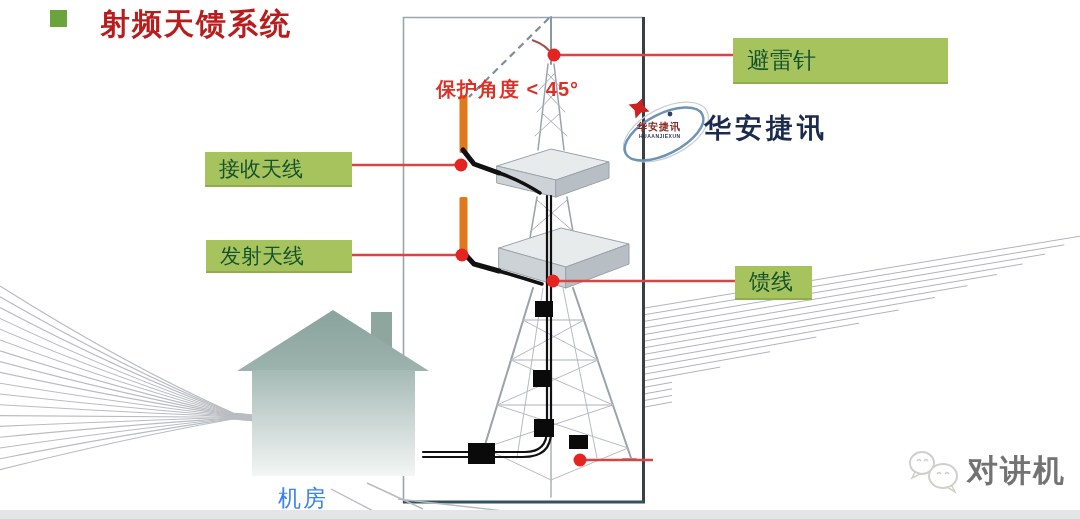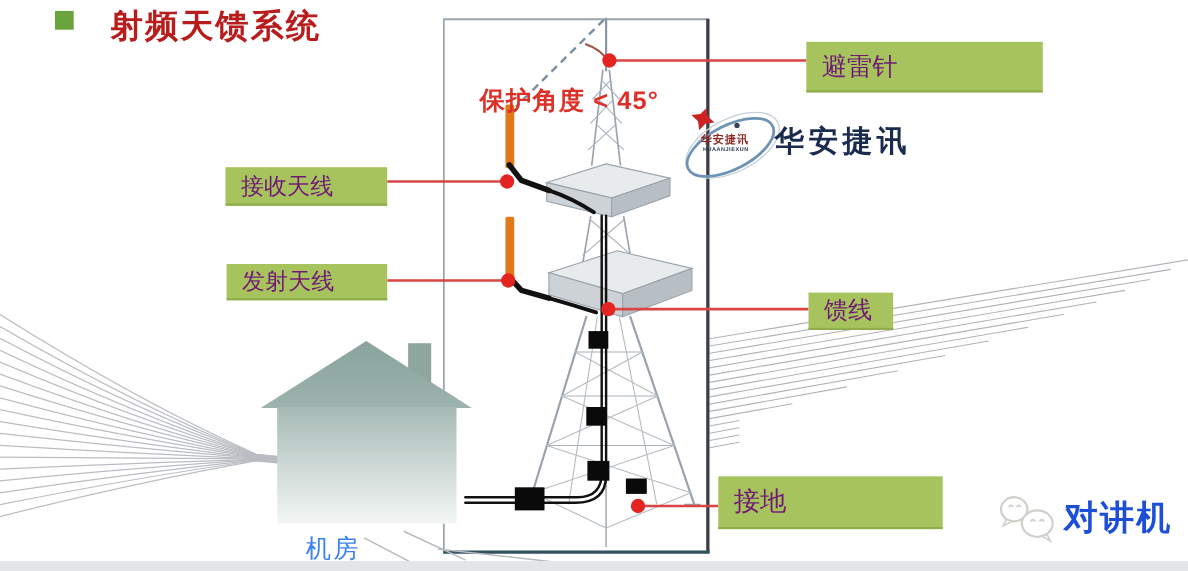--- a/index.html
+++ b/index.html
@@ -21,27 +21,27 @@
   .canvas{position:absolute;inset:0;}
   svg#art{position:absolute;left:0;top:0;width:1080px;height:519px;display:block;}
   .title-row{position:absolute;left:0;top:0;height:48px;}
   .bullet{position:absolute;left:50px;top:10px;width:17px;height:17px;background:var(--bullet-green);}
   .page-title{
     position:absolute;left:100px;top:4px;margin:0;
     font-size:30px;font-weight:700;color:#b91c1c;letter-spacing:2px;white-space:nowrap;
   }
   .note{
     position:absolute;left:436px;top:76px;
-    font-size:23px;font-weight:700;color:var(--note-red);letter-spacing:1px;white-space:nowrap;
+    font-size:20px;font-weight:700;color:var(--note-red);letter-spacing:1px;white-space:nowrap;
   }
   .lbl{
     position:absolute;box-sizing:border-box;
     background:var(--label-bg);
     border-bottom:2px solid var(--label-edge);
-    color:#701a75;font-size:23px;
+    color:#14532d;font-size:23px;
     display:flex;align-items:center;padding-left:14px;
     white-space:nowrap;
   }
   .lbl-lightning{left:733px;top:38px;width:215px;height:46px;}
   .lbl-receive{left:205px;top:152px;width:147px;height:35px;font-size:21px;}
   .lbl-transmit{left:206px;top:240px;width:146px;height:33px;font-size:21px;}
   .lbl-feeder{left:735px;top:266px;width:77px;height:34px;font-size:22px;}
   .lbl-ground{left:653px;top:433px;width:204px;height:48px;font-size:24px;}
   .logo-big{
     position:absolute;left:704px;top:110px;
@@ -56,21 +56,21 @@
     font-size:5px;font-weight:700;color:#2a3550;letter-spacing:.5px;white-space:nowrap;
   }
   .machine-room{
     position:absolute;left:278px;top:483px;
     font-size:23px;color:#3b82f6;letter-spacing:2px;white-space:nowrap;
   }
   .watermark{
     position:absolute;left:905px;top:448px;display:flex;align-items:center;gap:4px;
   }
   .watermark .wm-text{
-    font-size:31px;font-weight:700;color:#1d4ed8;letter-spacing:2px;white-space:nowrap;
+    font-size:31px;font-weight:700;color:#737373;letter-spacing:2px;white-space:nowrap;
   }
   .footer-band{position:absolute;left:0;top:510px;width:1080px;height:9px;background:#e3e5e6;}
 </style>
 </head>
 <body>
 
 <div class="canvas">
 
 <svg id="art" viewBox="0 0 1080 519">
   <defs>
@@ -249,21 +249,20 @@
   <span class="bullet"></span>
   <h1 class="page-title">射频天馈系统</h1>
 </div>
 
 <div class="note">保护角度 &lt; 45°</div>
 
 <div class="lbl lbl-lightning">避雷针</div>
 <div class="lbl lbl-transmit">发射天线</div>
 <div class="lbl lbl-receive">接收天线</div>
 <div class="lbl lbl-feeder">馈线</div>
-<div class="lbl lbl-ground">接地</div>
 
 <div class="logo-big">华安捷讯</div>
 <div class="logo-small">华安捷讯</div>
 <div class="logo-latin">HUAANJIEXUN</div>
 
 <div class="machine-room">机房</div>
 
 <div class="watermark">
   <svg width="58" height="46" viewBox="0 0 58 46">
     <g fill="#ffffff" stroke="#cfd0ca" stroke-width="2">

